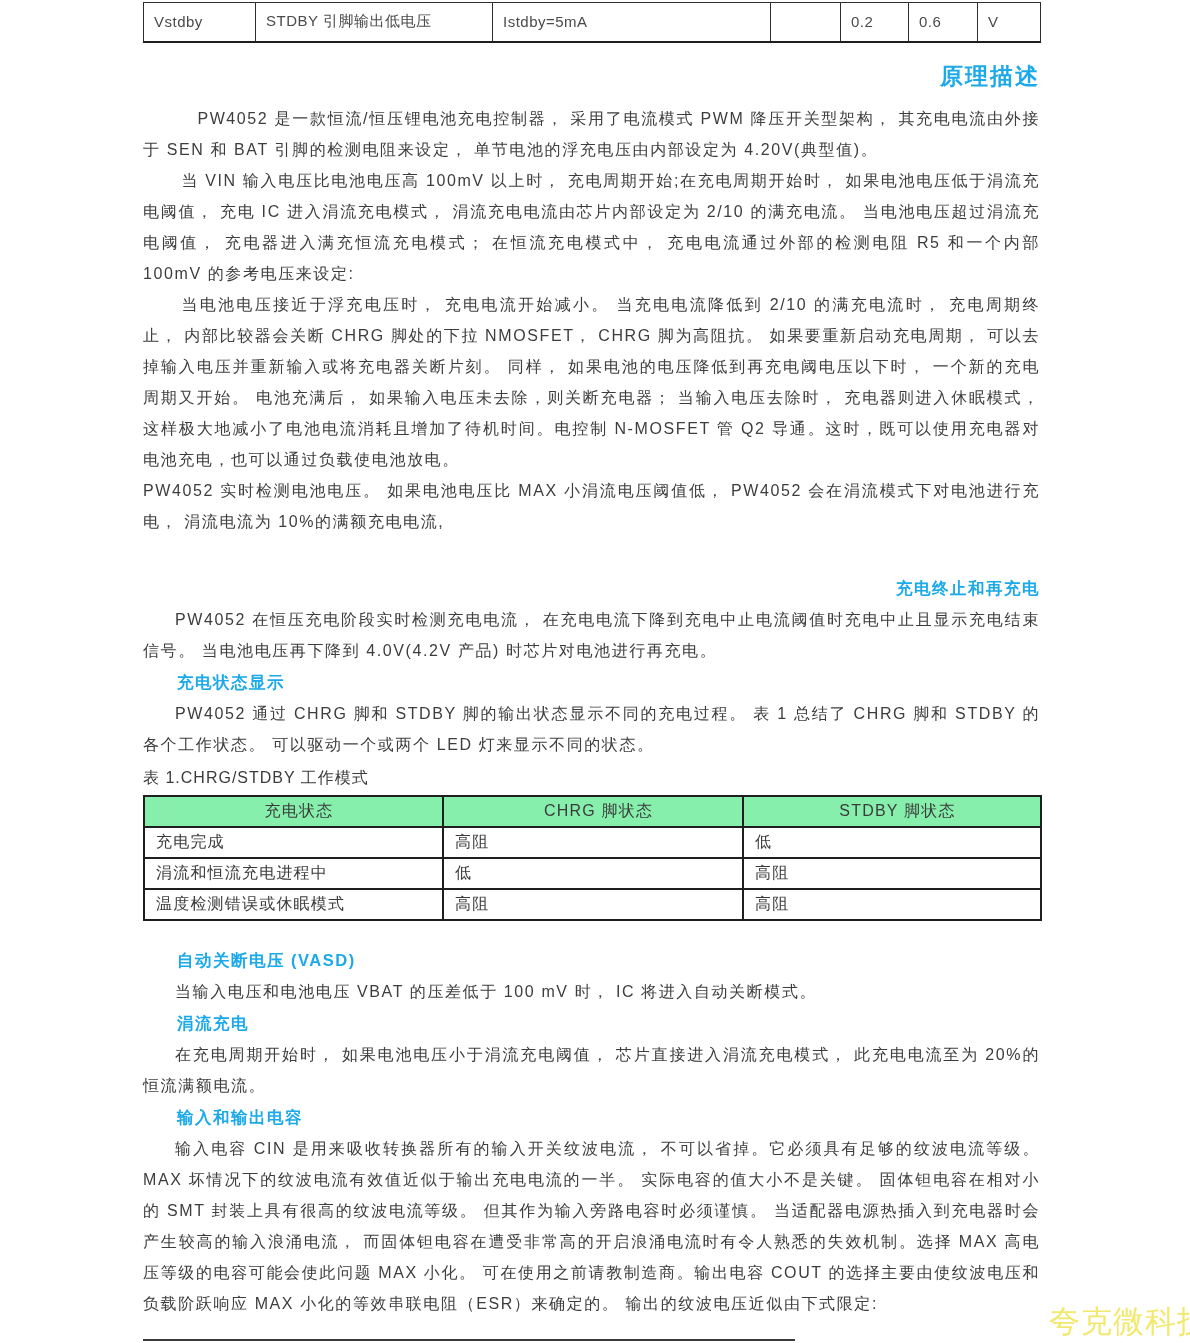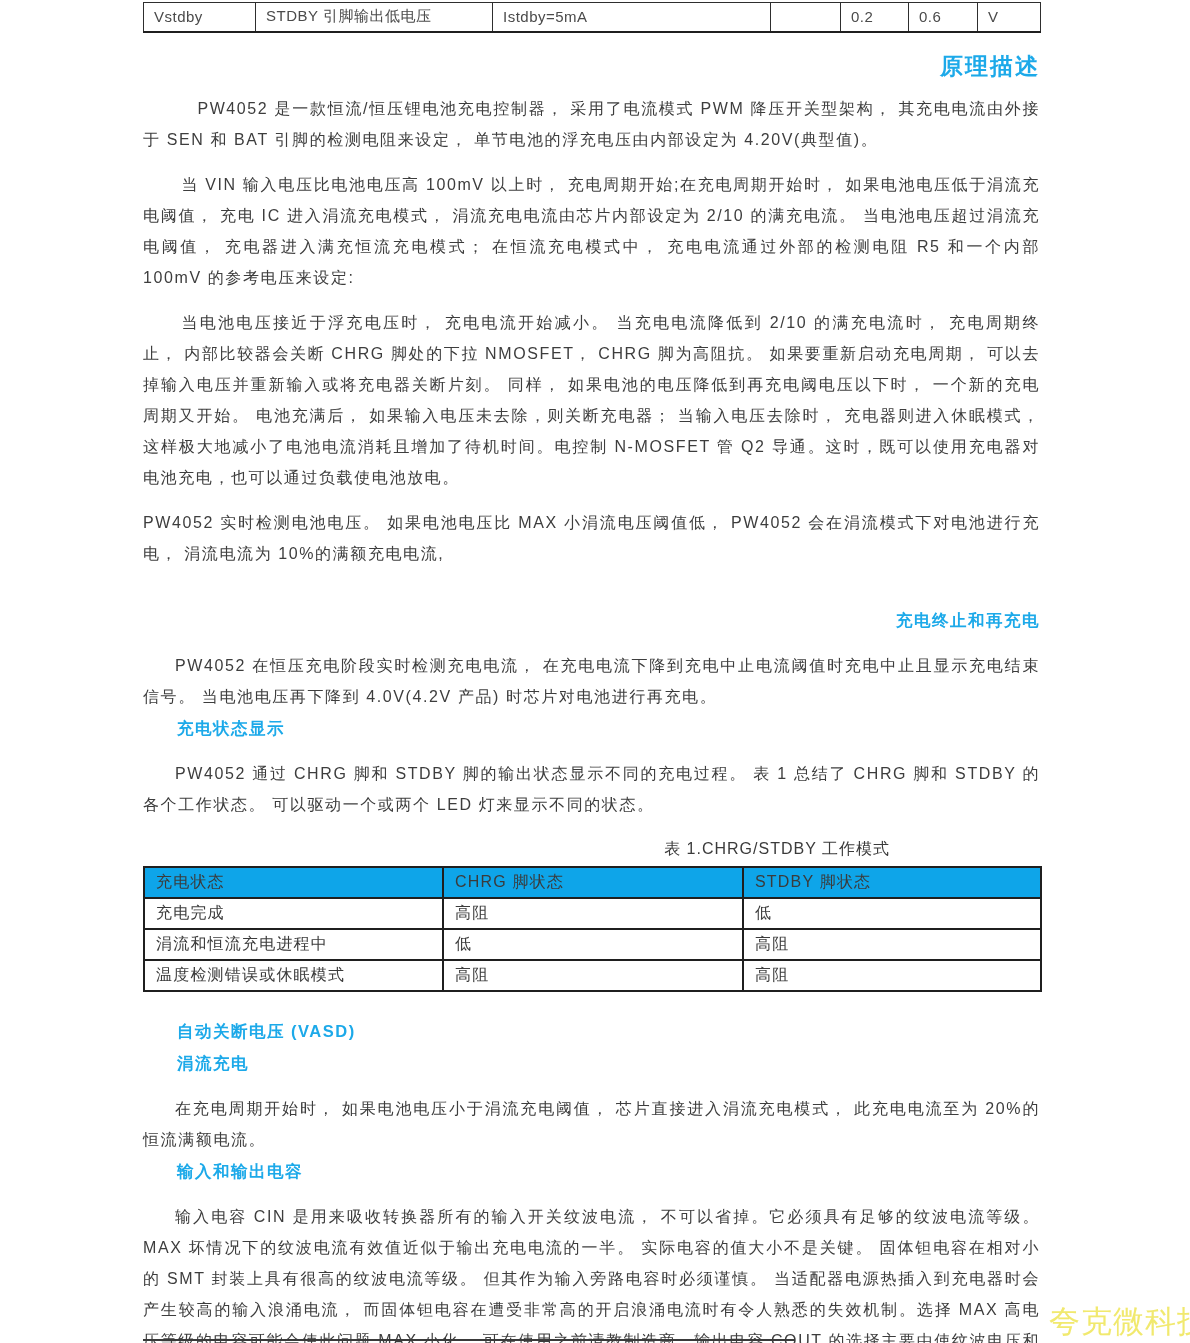--- a/index.html
+++ b/index.html
@@ -15,66 +15,66 @@
   .content { position:absolute; left:143px; top:0; width:897px; }
 
   
   table.spec-table {
     border-collapse:collapse; table-layout:fixed; width:897px;
     margin-top:2px;
     font-size:15px; color:#4a4a4a; letter-spacing:.5px;
   }
   table.spec-table td {
     border:1.5px solid #2e2e2e; border-bottom:2.5px solid #1f1f1f;
-    height:29px; padding:0 0 0 10px; vertical-align:middle;
+    height:39px; padding:0 0 0 10px; vertical-align:middle;
     white-space:nowrap; overflow:hidden;
   }
 
   
   h1.main-heading {
     margin-top:17px; font-size:23px; font-weight:bold; color:#1ca9e9; letter-spacing:2px; line-height:32px;text-align:right;
   }
   .sub-heading {
     font-size:16.5px; font-weight:bold; color:#1ca9e9; letter-spacing:1.5px;
     line-height:31px; padding-left:34px; margin-top:1px;
   }
   .gap-top { margin-top:36px;text-align:right; }
 
   
   p.para {
     font-size:16px; line-height:31px; letter-spacing:1.6px;
-    text-align:justify; color:#3d3d3d; margin-top:14px;
+    text-align:justify; color:#3d3d3d; margin-top:0;
   }
   .ind-lg { text-indent:3.4em; }
   .ind-md { text-indent:2.4em; }
   .ind-sm { text-indent:2em; }
   .ind-no { text-indent:0; }
   .mt0 { margin-top:0; }
 
   
   .formula {
     font-size:17px; line-height:31px; margin-top:5px;
     text-align:center; padding-right:145px; color:#3d3d3d; letter-spacing:.5px;
   }
   .formula .subcap { font-size:12px; letter-spacing:.5px; }
 
   
   .table-caption {
-    font-size:16px; line-height:29px; margin-top:14px; letter-spacing:1px;
-    text-align:right; padding-right:150px; color:#3b3b3b;
+    font-size:16px; line-height:29px; margin-top:3px; letter-spacing:1px;
+    text-align:left; padding-right:150px; color:#3b3b3b;
   }
   table.mode-table {
     border-collapse:collapse; table-layout:fixed; width:897px; margin-top:3px;
     font-size:16px; color:#3b3b3b; letter-spacing:1.2px;
   }
   table.mode-table td, table.mode-table th {
     border:2px solid #1f1f1f; height:31px; padding:0 0 0 11px;
     text-align:left; vertical-align:middle; font-weight:normal; white-space:nowrap; overflow:hidden;
   }
-  table.mode-table thead th { background:#0ea5e9; }
+  table.mode-table thead th { background:#86efac;text-align:center; }
 
   
   .bottom-rule { position:absolute; left:143px; top:1339px; width:652px; height:2px; background:#3a3a3a; }
   .watermark {
     position:absolute; left:1049px; top:1303px; width:200px;
     font-size:31px; line-height:38px; color:#f1e96e; letter-spacing:1px; white-space:nowrap;
   }
 </style>
 </head>
 <body>
@@ -149,20 +149,21 @@
         </tr>
         <tr>
           <td>温度检测错误或休眠模式</td>
           <td>高阻</td>
           <td>高阻</td>
         </tr>
       </tbody>
     </table>
 
     <div class="sub-heading" style="margin-top:24px">自动关断电压 (VASD)</div>
+    <p class="para ind-sm mt0">当输入电压和电池电压 VBAT 的压差低于 100 mV 时， IC 将进入自动关断模式。</p>
 
     <div class="sub-heading">涓流充电</div>
     <p class="para ind-sm mt0">在充电周期开始时， 如果电池电压小于涓流充电阈值， 芯片直接进入涓流充电模式， 此充电电流至为 20%的恒流满额电流。</p>
 
     <div class="sub-heading">输入和输出电容</div>
     <p class="para ind-sm mt0">输入电容 CIN 是用来吸收转换器所有的输入开关纹波电流， 不可以省掉。它必须具有足够的纹波电流等级。MAX 坏情况下的纹波电流有效值近似于输出充电电流的一半。 实际电容的值大小不是关键。 固体钽电容在相对小的 SMT 封装上具有很高的纹波电流等级。 但其作为输入旁路电容时必须谨慎。 当适配器电源热插入到充电器时会产生较高的输入浪涌电流， 而固体钽电容在遭受非常高的开启浪涌电流时有令人熟悉的失效机制。选择 MAX 高电压等级的电容可能会使此问题 MAX 小化。 可在使用之前请教制造商。输出电容 COUT 的选择主要由使纹波电压和负载阶跃响应 MAX 小化的等效串联电阻（ESR）来确定的。 输出的纹波电压近似由下式限定:</p>
 
   </div>
 
   <div class="bottom-rule"></div>

